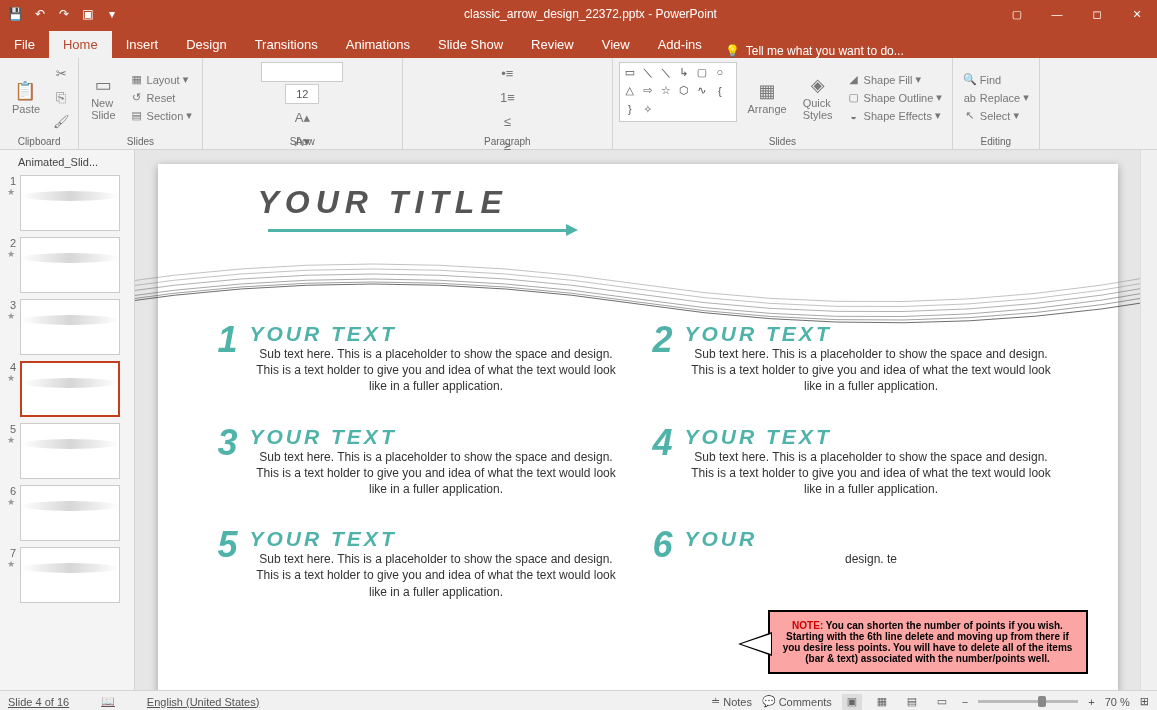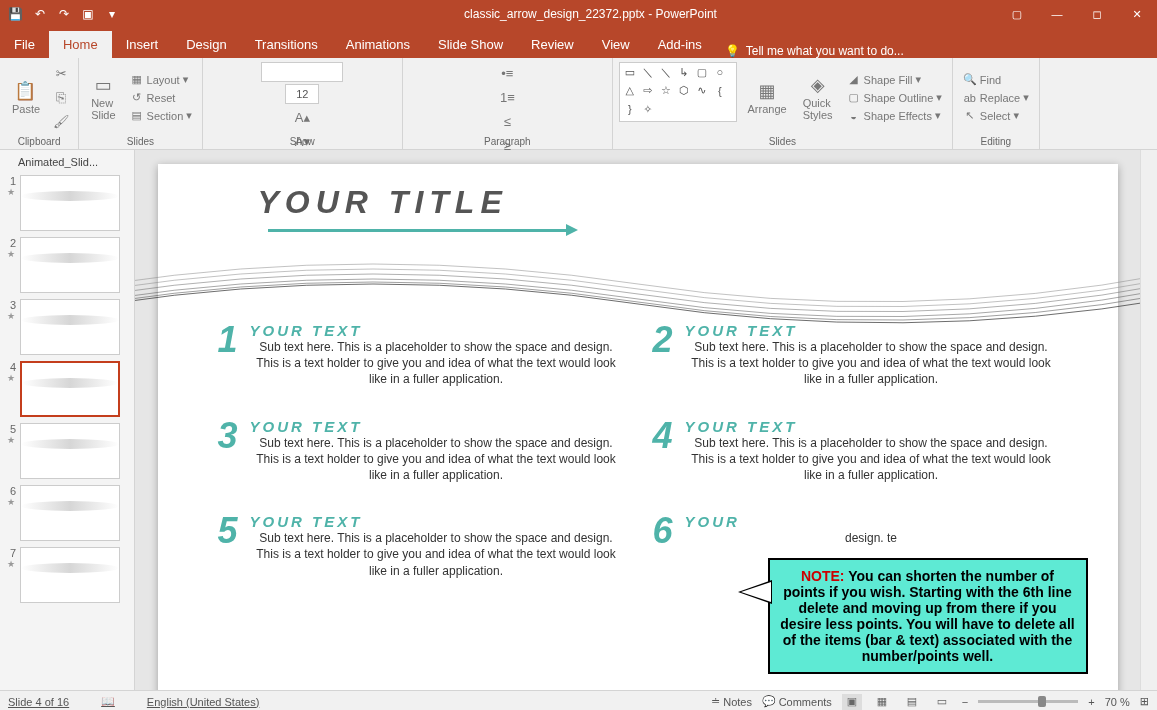--- a/index.html
+++ b/index.html
@@ -63,24 +63,24 @@
 .title-arrow { width: 300px; height: 3px; background: #4fb3a9; margin-left: 70px; margin-top: 8px; position: relative; }
 .title-arrow::after { content: ''; position: absolute; right: -10px; top: -5px; border-left: 12px solid #4fb3a9; border-top: 6px solid transparent; border-bottom: 6px solid transparent; }
 
 .wave { position: absolute; top: 80px; left: -50px; right: -50px; height: 80px; pointer-events: none; }
 .wave svg { width: 100%; height: 100%; }
 
 .points { display: grid; grid-template-columns: 1fr 1fr; gap: 30px 30px; margin-top: 90px; padding: 0 20px; }
 .point { display: flex; gap: 12px; }
 .point-num { font-size: 36px; font-weight: bold; font-style: italic; color: #4fb3a9; line-height: 1; }
 .point-body { flex: 1; }
-.point-title { font-size: 15px; font-weight: bold; font-style: italic; color: #4fb3a9; letter-spacing: 3px; }
+.point-title { font-size: 21px; font-weight: bold; font-style: italic; color: #4fb3a9; letter-spacing: 3px; }
 .point-text { font-size: 12px; color: #333; line-height: 1.35; text-align: center; }
 
-.note-box { position: absolute; bottom: 30px; right: 30px; width: 320px; border: 2px solid #000; background: #5eead4; padding: 8px 10px; font-size: 14px; text-align: center; font-weight: bold; }
+.note-box { position: absolute; bottom: 30px; right: 30px; width: 320px; border: 2px solid #000; background: #fca5a5; padding: 8px 10px; font-size: 10px; text-align: center; font-weight: bold; }
 .note-label { color: #c00; }
 .note-pointer { position: absolute; left: -32px; top: 20px; width: 0; height: 0; border-right: 34px solid #000; border-top: 12px solid transparent; border-bottom: 12px solid transparent; }
 .note-pointer::after { content: ''; position: absolute; left: 3px; top: -10px; border-right: 30px solid #fff; border-top: 10px solid transparent; border-bottom: 10px solid transparent; }
 
 
 .statusbar { height: 22px; background: #f1f1f1; border-top: 1px solid #d4d4d4; display: flex; align-items: center; padding: 0 8px; font-size: 11px; color: #555; justify-content: space-between; }
 .status-left { display: flex; gap: 32px; align-items: center; text-decoration: underline; }
 .status-right { display: flex; gap: 10px; align-items: center; }
 .sb-btn { cursor: pointer; display: flex; align-items: center; gap: 3px; }
 .zoom-slider { width: 100px; height: 3px; background: #bbb; position: relative; }

